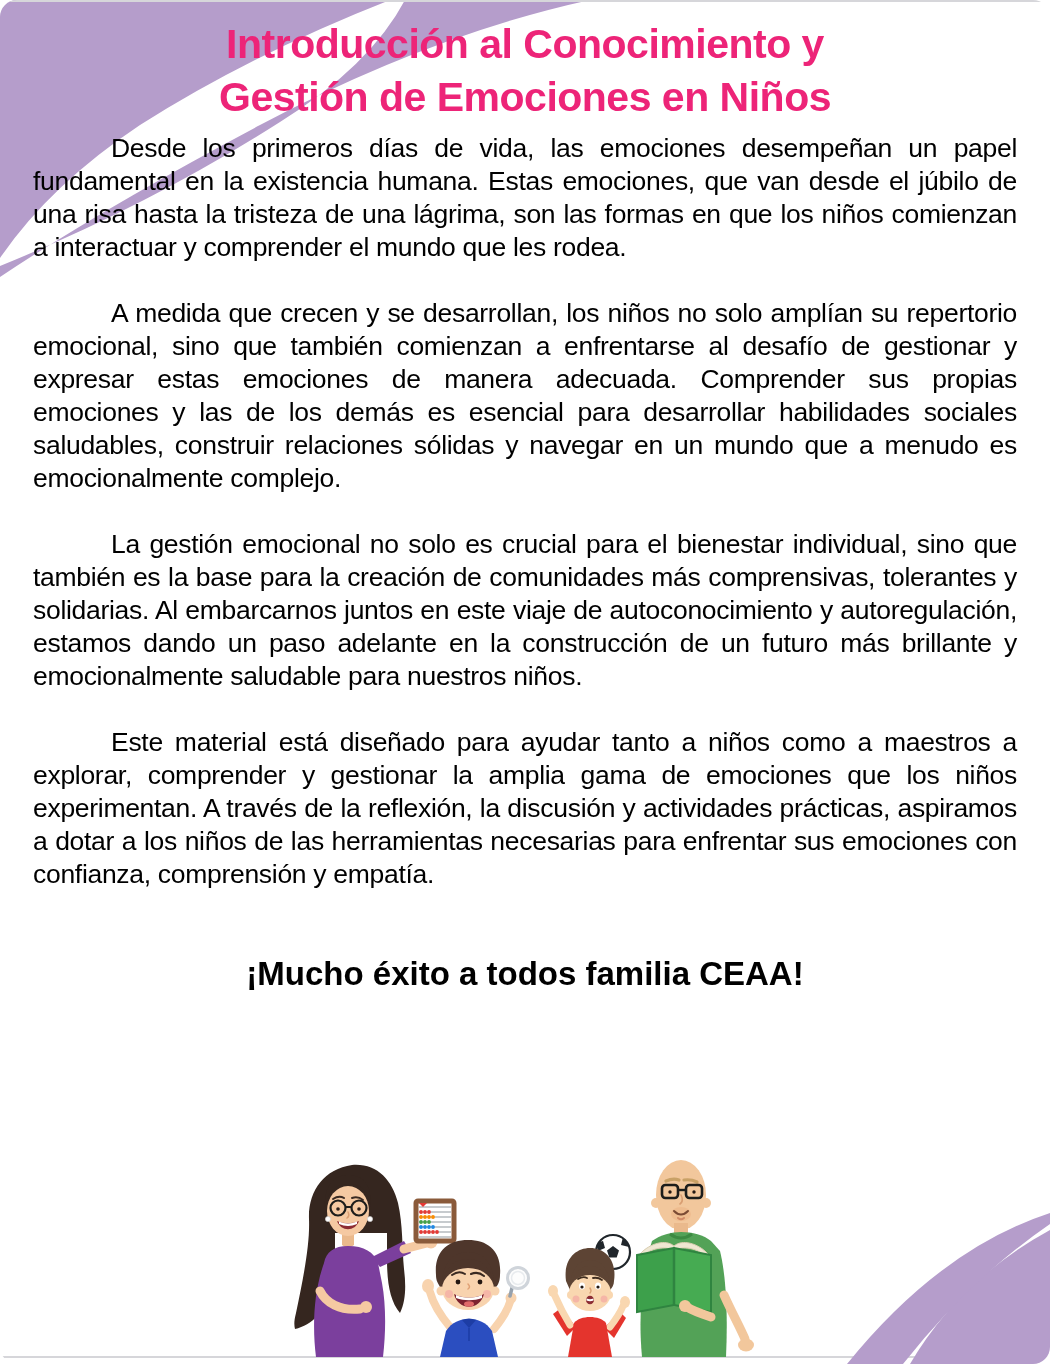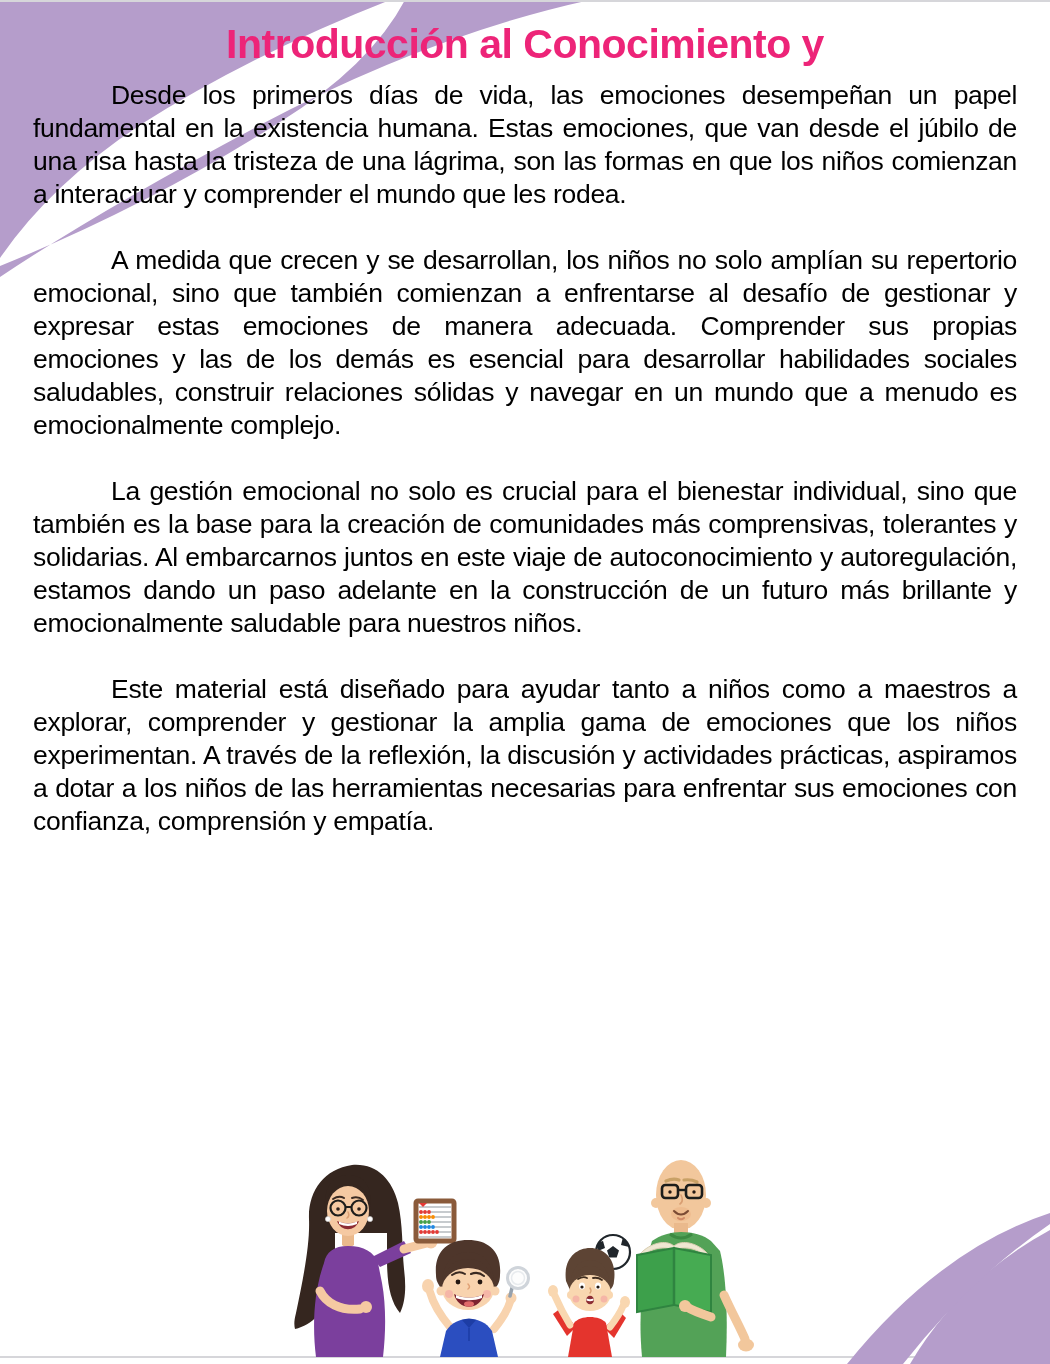--- a/index.html
+++ b/index.html
@@ -1,18 +1,18 @@
 <!DOCTYPE html>
 <html style="--purple: #b59dcb; --pink: #ed2478; --line-gray: #d6d6da; --purple-shirt: #7b3f9d; --blue-shirt: #2b4ec0; --red-shirt: #e4342d; --green-shirt: #53a257; --book-green: #3da04b; --skin: #f5c9a2;"><head>
 <meta charset="utf-8">
 <style>
   html,body{margin:0;padding:0;}
   body{width:1050px;height:1364px;position:relative;background:#fff;overflow:hidden;
        font-family:"Liberation Sans", sans-serif;}
-  .page{position:absolute;inset:0;width:1050px;height:1364px;background:#fff;overflow:hidden;}
+  .page{position:absolute;inset:0;width:1050px;height:1364px;background:#fff;overflow:hidden;border-radius:17px;}
 
   
   .swoosh-tl{position:absolute;left:0;top:0;width:600px;height:290px;z-index:1;pointer-events:none;}
   .swoosh-br{position:absolute;right:0;bottom:0;width:220px;height:160px;z-index:3;pointer-events:none;}
 
   
   .edge-line-top{position:absolute;left:0;top:0;width:1050px;height:2px;background:var(--line-gray,#d6d6da);z-index:4;}
   .edge-line-bottom{position:absolute;left:0;top:1356px;width:1050px;height:2px;background:var(--line-gray,#d6d6da);z-index:2;}
 
   .title{margin:18px 40px 0 40px;text-align:center;color:var(--pink,#ed2478);
@@ -38,27 +38,29 @@
   <svg class="swoosh-br" viewBox="0 0 220 160" aria-hidden="true">
     <path d="M220,26 Q130,75 80,160 L220,160 Z" fill="var(--purple,#b59dcb)"></path>
     <path d="M220,9 Q110,45 17,160 L73,160 Q140,75 220,20 Z" fill="var(--purple,#b59dcb)"></path>
   </svg>
 
   <div class="edge-line-top"></div>
   <div class="edge-line-bottom"></div>
 
   <div class="title">
     <div>Introducción al Conocimiento y</div>
+    <div>Gestión de Emociones en Niños</div>
   </div>
 
   <div class="body-text">
     <p>Desde los primeros días de vida, las emociones desempeñan un papel fundamental en la existencia humana. Estas emociones, que van desde el júbilo de una risa hasta la tristeza de una lágrima, son las formas en que los niños comienzan a interactuar y comprender el mundo que les rodea.</p>
     <p>A medida que crecen y se desarrollan, los niños no solo amplían su repertorio emocional, sino que también comienzan a enfrentarse al desafío de gestionar y expresar estas emociones de manera adecuada. Comprender sus propias emociones y las de los demás es esencial para desarrollar habilidades sociales saludables, construir relaciones sólidas y navegar en un mundo que a menudo es emocionalmente complejo.</p>
     <p>La gestión emocional no solo es crucial para el bienestar individual, sino que también es la base para la creación de comunidades más comprensivas, tolerantes y solidarias. Al embarcarnos juntos en este viaje de autoconocimiento y autoregulación, estamos dando un paso adelante en la construcción de un futuro más brillante y emocionalmente saludable para nuestros niños.</p>
     <p>Este material está diseñado para ayudar tanto a niños como a maestros a explorar, comprender y gestionar la amplia gama de emociones que los niños experimentan. A través de la reflexión, la discusión y actividades prácticas, aspiramos a dotar a los niños de las herramientas necesarias para enfrentar sus emociones con confianza, comprensión y empatía.</p>
+    <div class="closing">¡Mucho éxito a todos familia CEAA!</div>
   </div>
 
   <svg class="illustration" viewBox="0 0 490 202" aria-hidden="true">
 
     <g>
 
       <path d="M62,10 C34,14 18,36 19,64 C20,88 14,120 6,158 C4,166 4,170 5,174
                C22,170 36,156 41,136 C44,124 45,112 45,102 L45,78 L97,78 L97,104
                C97,128 100,146 110,158 C116,146 116,130 114,114 C112,92 113,70 108,48
                C102,24 86,8 62,10 Z" fill="#35261f"></path>

